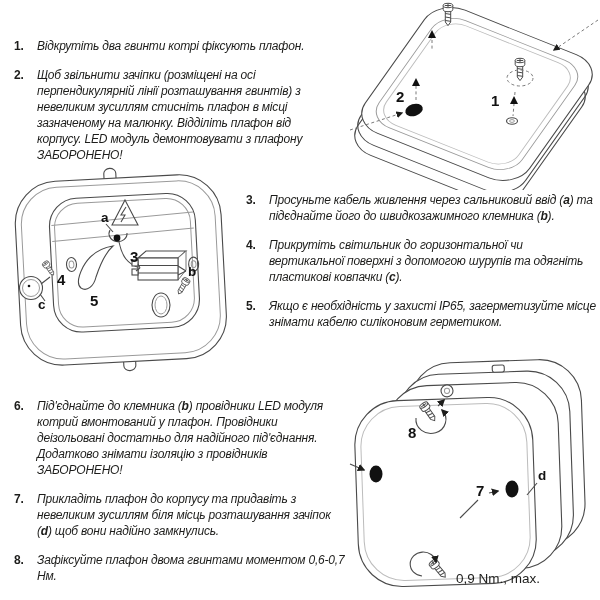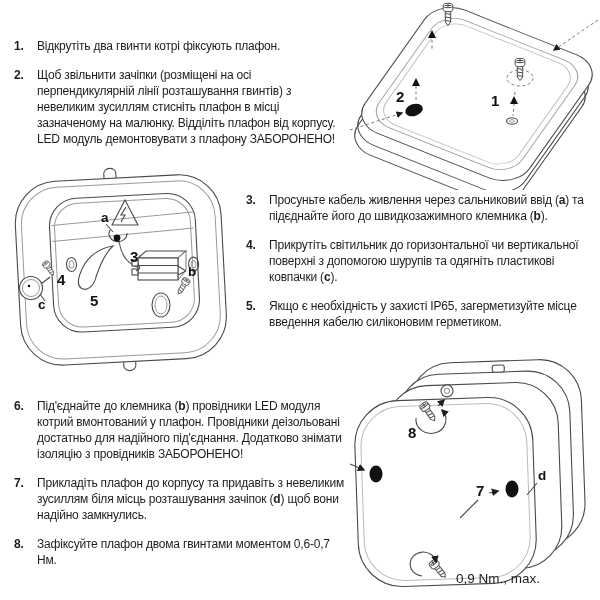--- a/index.html
+++ b/index.html
@@ -5,21 +5,21 @@
   html,body { margin:0; padding:0; }
   body {
     width:600px; height:600px; position:relative; overflow:hidden;
     background:#ffffff; color:#1d1d1b;
     font-family:"Liberation Sans", sans-serif;
   }
   .text-col { position:absolute; font-size:12px; line-height:16px; letter-spacing:-0.2px; }
   .step { display:flex; margin-bottom:13px; }
   .step:last-child { margin-bottom:0; }
   .num { font-weight:bold; flex:0 0 23px; }
-  .body { flex:1; }
+  .body { flex:1;font-style:italic; }
   .body b { font-weight:bold; }
   .fig { position:absolute; }
   svg text { font-family:"Liberation Sans", sans-serif; }
   .fig-num   { font-size:15px; font-weight:bold; fill:#111; }
   .fig-letter{ font-size:13.5px; font-weight:600; fill:#111; }
   .note-text { font-size:13.5px; fill:#1d1d1b; }
   .ln   { stroke:#4a4a4a; fill:none; stroke-width:1.1; }
   .ln-f { stroke:#4a4a4a; fill:#ffffff; stroke-width:1.1; }
   .lt   { stroke:#9a9a9a; fill:none; stroke-width:1; }
   .lt2  { stroke:#bcbcbc; fill:none; stroke-width:1; }
@@ -62,21 +62,21 @@
     <div class="step">
       <span class="num">3.</span>
       <span class="body">Просуньте кабель живлення через сальниковий ввід (<b>a</b>) та підєднайте його до швидкозажимного клемника (<b>b</b>).</span>
     </div>
     <div class="step">
       <span class="num">4.</span>
       <span class="body">Прикрутіть світильник до горизонтальної чи вертикальної поверхні з допомогою шурупів та одягніть пластикові ковпачки (<b>c</b>).</span>
     </div>
     <div class="step">
       <span class="num">5.</span>
-      <span class="body">Якщо є необхідність у захисті IP65, загерметизуйте місце введення кабелю силіконовим герметиком.</span>
+      <span class="body">Якщо є необхідність у захисті IP65, загерметизуйте місце знімати кабелю силіконовим герметиком.</span>
     </div>
   </div>
 
 <div class="text-col" style="left:14px; top:398px; width:332px;">
     <div class="step">
       <span class="num">6.</span>
       <span class="body">Під'єднайте до клемника (<b>b</b>) провідники LED модуля котрий вмонтований у плафон. Провідники деізольовані достатньо для надійного під'єднання. Додатково знімати ізоляцію з провідників ЗАБОРОНЕНО!</span>
     </div>
     <div class="step">
       <span class="num">7.</span>

